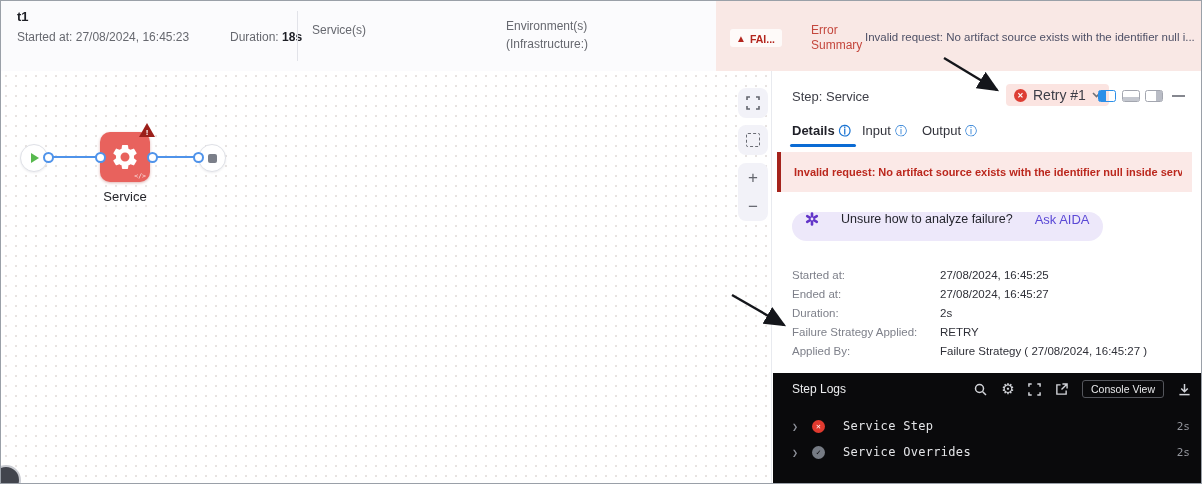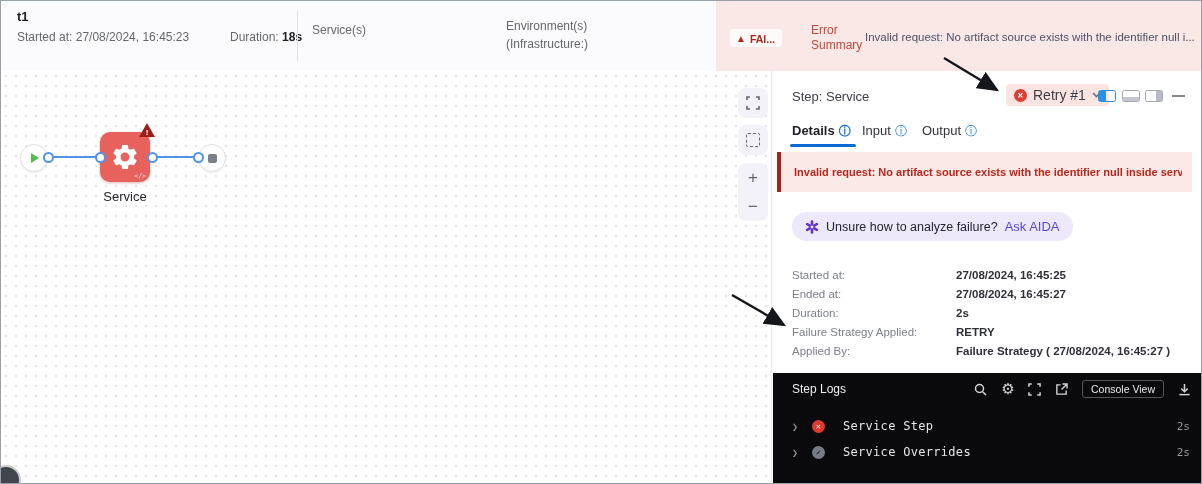--- a/index.html
+++ b/index.html
@@ -65,28 +65,28 @@
   .tab{position:absolute;top:52px;display:flex;align-items:center;gap:4px;font-size:13px;color:#33343c;}
   #tab-details{left:20px;font-weight:bold;color:#1f2028;}
   #tab-input{left:90px;}
   #tab-output{left:150px;}
   .info-ic{font-size:12px;color:#1b74d2;line-height:12px;}
   #tab-underline{position:absolute;left:18px;top:73px;width:66px;height:3px;background:#0b6bd4;border-radius:2px;}
 
   #error-banner{position:absolute;left:5px;top:81px;width:415px;box-sizing:border-box;background:#fbe9e7;border-left:4px solid #a5231c;padding:14px 10px 14px 13px;}
   #error-banner span{display:block;font-size:11px;font-weight:bold;color:#bb271d;white-space:nowrap;overflow:hidden;}
 
-  #aida-pill{position:absolute;left:20px;top:141px;height:29px;background:#ede8fa;border-radius:15px;display:flex;align-items:center;gap:7px;padding:0 13px;}
+  #aida-pill{position:absolute;left:20px;top:141px;height:29px;background:#ede8fa;border-radius:15px;display:flex;align-items:flex-start;gap:22px;padding:0 13px;}
   #aida-pill .txt{font-size:12.5px;color:#24252d;}
   #aida-pill .link{font-size:13px;color:#5b49d6;}
 
   #details-kv{position:absolute;left:20px;top:194px;width:392px;}
   .kv-row{display:flex;height:19px;align-items:center;}
   .kv-label{width:148px;font-size:11.5px;color:#7e808a;}
-  .kv-value{font-size:11.5px;font-weight:bold;color:#2f3038;margin-left:16px;}
+  .kv-value{font-size:11.5px;font-weight:normal;color:#2f3038;}
 
   
   #logs{position:absolute;left:1px;top:302px;width:431px;height:112px;background:#0a0a0c;color:#e6e7ea;}
   #logs-header{position:absolute;left:0;top:0;right:0;height:32px;display:flex;align-items:center;padding:0 13px 0 19px;box-sizing:border-box;}
   #logs-title{font-size:12px;color:#ecedef;flex:0 0 auto;}
   #logs-tools{margin-left:auto;display:flex;align-items:center;gap:13px;}
   .log-ic{width:14px;height:14px;color:#d2d4d9;display:flex;align-items:center;justify-content:center;}
   #console-view-btn{border:1px solid #54565c;border-radius:3px;font-size:10.5px;color:#e8e9eb;padding:2px 8px;}
   .log-row{position:absolute;left:0;right:0;height:26px;display:flex;align-items:center;padding:0 14px 0 19px;box-sizing:border-box;font-family:"DejaVu Sans Mono",monospace;}
   #log-row-0{top:40px;} #log-row-1{top:66px;}

